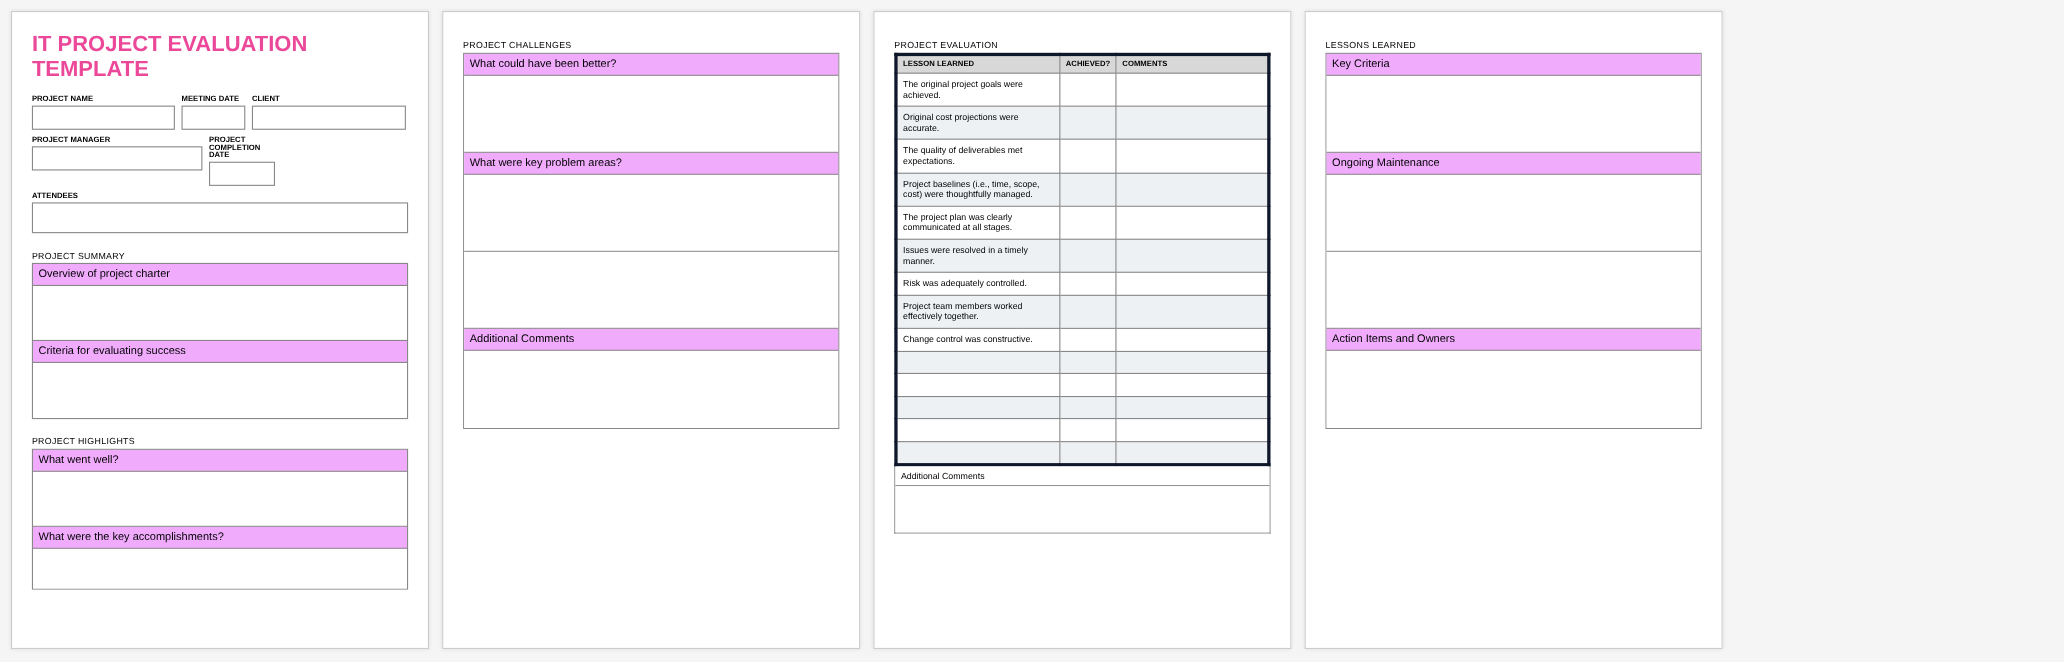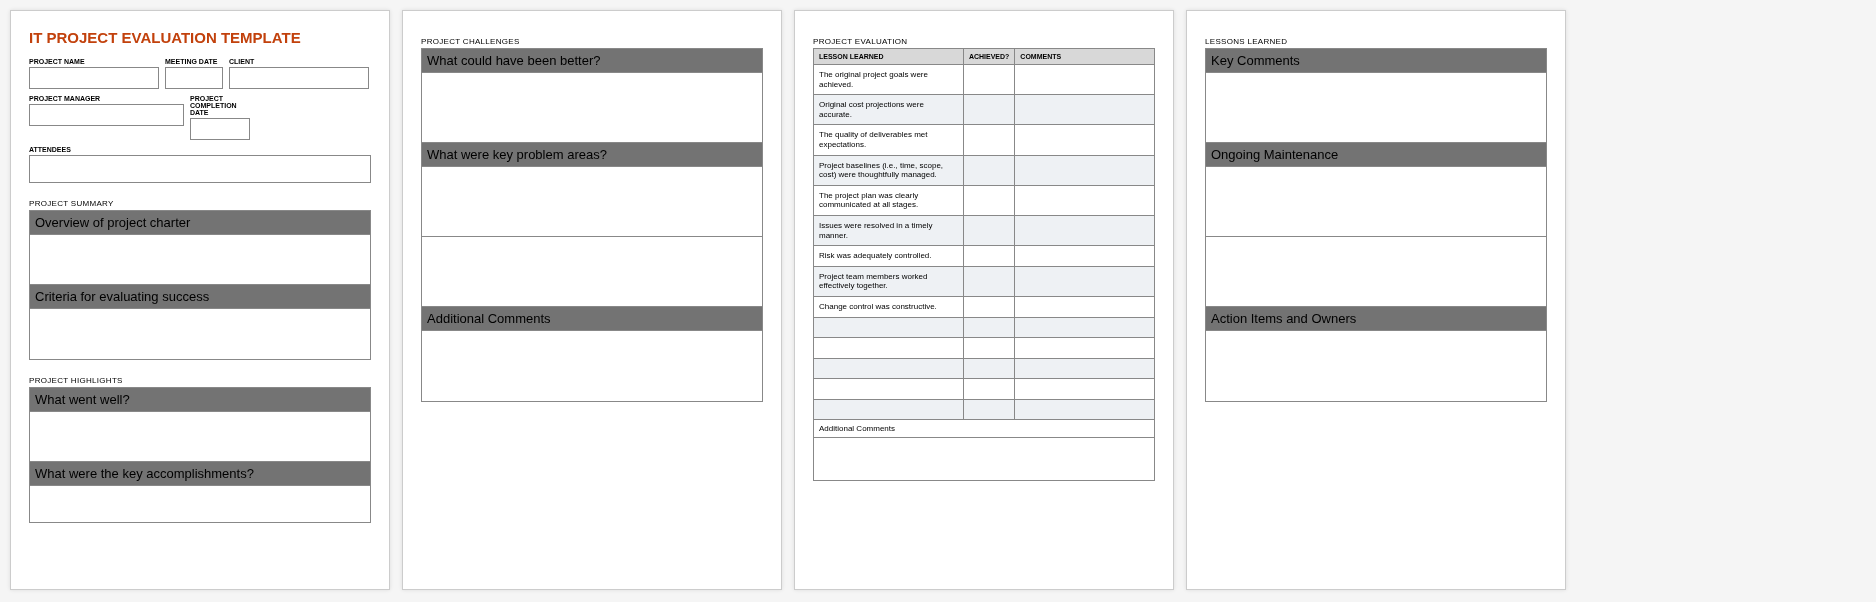--- a/index.html
+++ b/index.html
@@ -16,23 +16,23 @@
   }
   .page {
     background: #fff;
     width: 380px;
     min-height: 580px;
     border: 1px solid #ccc;
     box-shadow: 0 0 4px rgba(0,0,0,0.1);
     padding: 18px 18px;
   }
   .title {
-    font-size: 15px;
+    font-size: 20px;
     font-weight: bold;
-    color: #c2410c;
+    color: #ec4899;
     margin-bottom: 12px;
   }
   .field-row {
     display: flex;
     gap: 6px;
     margin-bottom: 2px;
   }
   .field {
     display: flex;
     flex-direction: column;
@@ -57,34 +57,34 @@
   .mt { margin-top: 6px; }
 
   .section-title {
     font-size: 8px;
     letter-spacing: 0.3px;
     margin-top: 16px;
     margin-bottom: 2px;
   }
   .box-group { border: 1px solid #888; }
   .sub-header {
-    background: #737373;
-    font-size: 13px;
+    background: #f0abfc;
+    font-size: 10px;
     padding: 4px 5px;
     border-bottom: 1px solid #888;
   }
   .sub-body {
     min-height: 50px;
     background: #fff;
   }
   .sub-body.large { min-height: 70px; }
   .sub-body:not(:last-child) { border-bottom: 1px solid #888; }
 
   .eval-table {
-    border: 1px solid #0f172a;
+    border: 3px solid #0f172a;
     width: 100%;
     border-collapse: collapse;
   }
   .eval-table th {
     background: #d8d8d8;
     font-size: 7px;
     font-weight: bold;
     text-align: left;
     padding: 4px 5px;
     border: 1px solid #888;
@@ -272,21 +272,21 @@
     </table>
     <div class="add-comments">
       <div class="ac-label">Additional Comments</div>
       <div class="ac-body"></div>
     </div>
   </div>
 
   <div class="page page4">
     <div class="section-title">LESSONS LEARNED</div>
     <div class="box-group">
-      <div class="sub-header">Key Comments</div>
+      <div class="sub-header">Key Criteria</div>
       <div class="sub-body large"></div>
       <div class="sub-header">Ongoing Maintenance</div>
       <div class="sub-body large"></div>
       <div class="sub-body large"></div>
       <div class="sub-header">Action Items and Owners</div>
       <div class="sub-body large"></div>
     </div>
   </div>
 
 </div>

